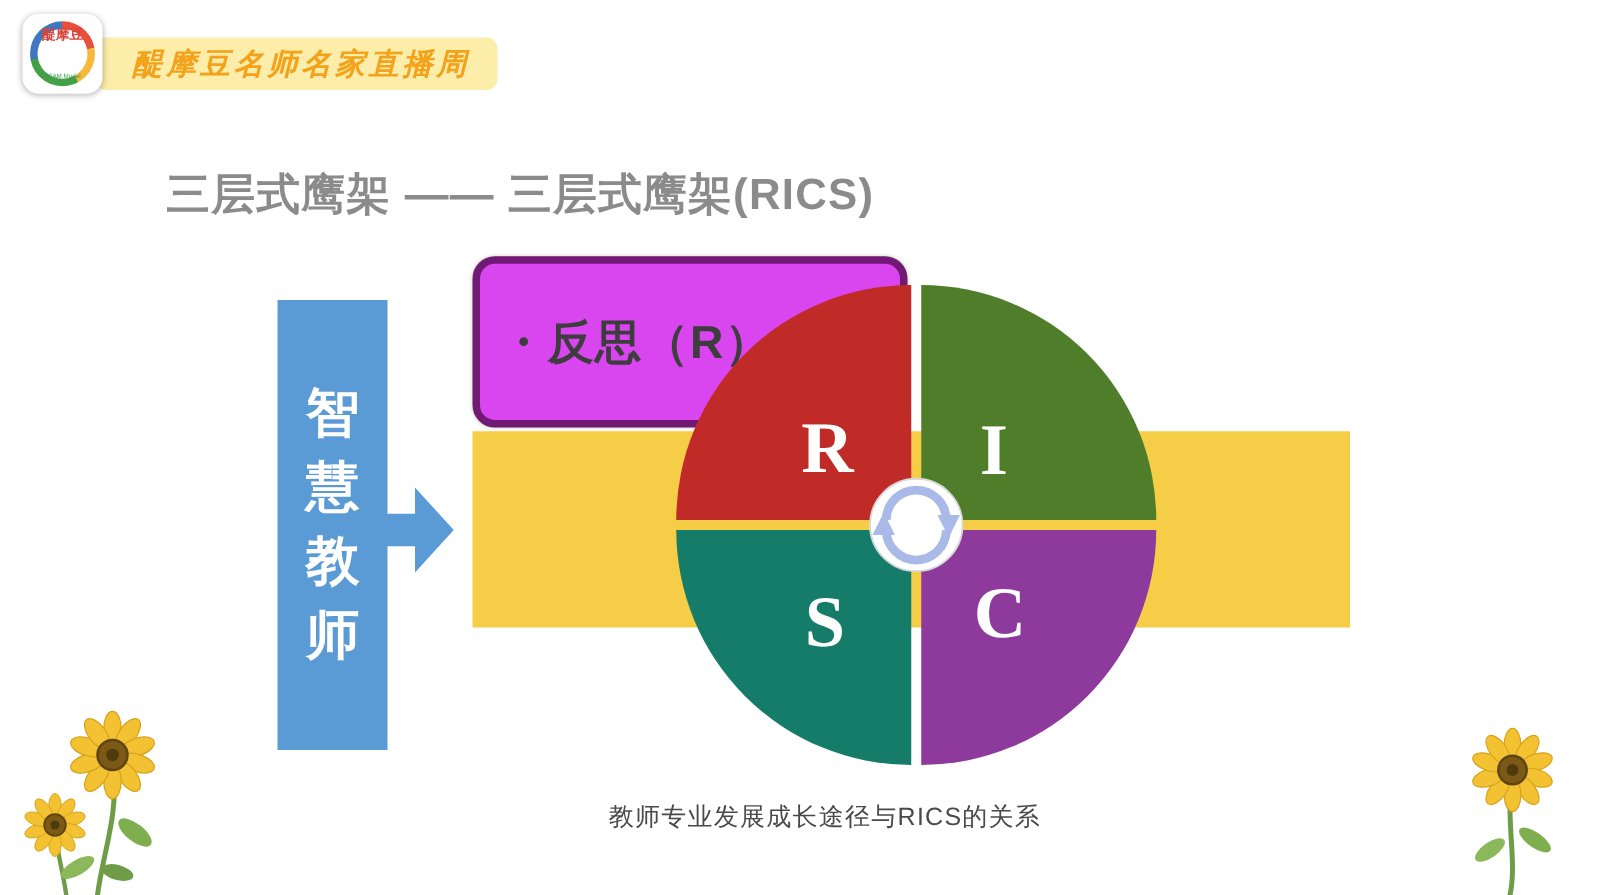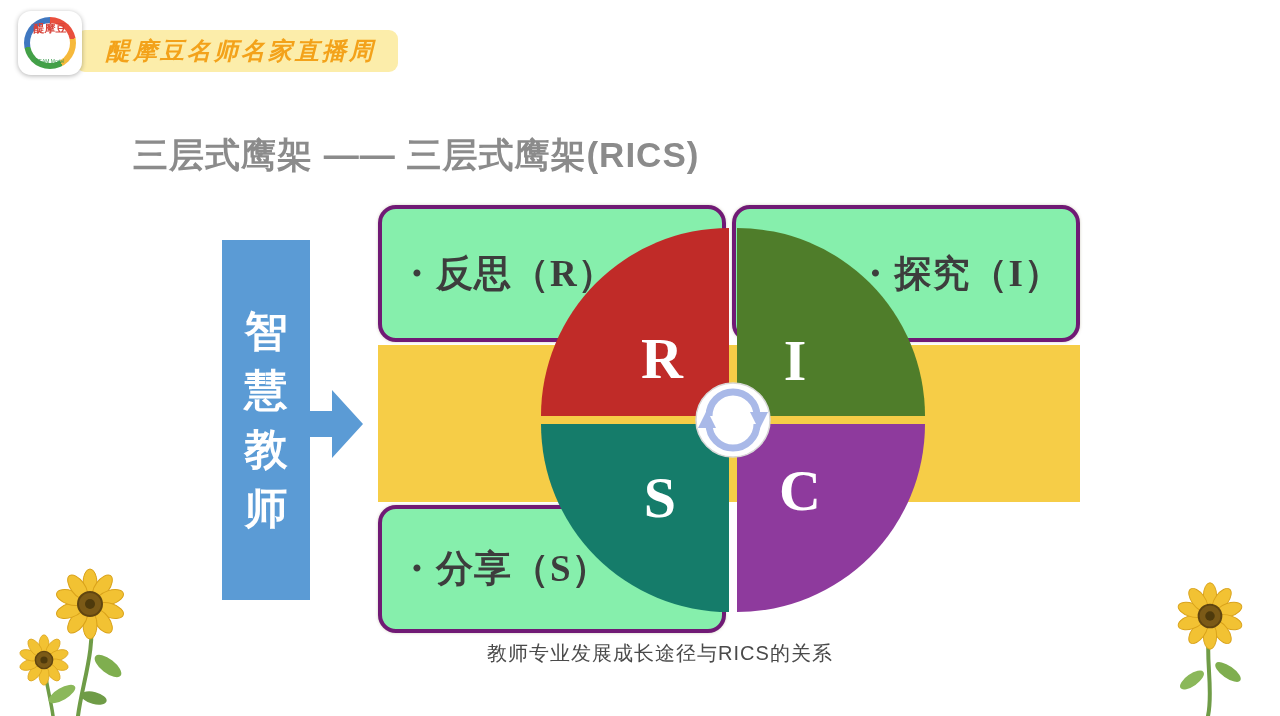--- a/index.html
+++ b/index.html
@@ -30,22 +30,22 @@
   
   .teacher-panel { position:absolute; left:222px; top:240px; width:88px; height:360px;
                    background:#5b9bd5; display:flex; flex-direction:column; align-items:center;
                    justify-content:center; gap:16px; }
   .teacher-panel span { color:#fff; font-size:43px; font-weight:bold; line-height:1; }
   .arrow { position:absolute; left:305px; top:388px; width:60px; height:72px; }
 
   
   .bg-grid { position:absolute; left:378px; top:205px; width:702px; height:428px; }
   .band { position:absolute; left:0; top:140px; width:702px; height:157px; background:#f6cd47; }
-  .cream { position:absolute; width:348px; background:#86efac; border:4px solid #701a75;
-           border-radius:18px; box-shadow:0 0 3px rgba(120,110,70,.35); display:flex; align-items:center;font-family:Liberation Serif, serif; }
+  .cream { position:absolute; width:348px; background:#d946ef; border:6px solid #701a75;
+           border-radius:18px; box-shadow:0 0 3px rgba(120,110,70,.35); display:flex; align-items:center; }
   .cream.top { top:0; height:137px; }
   .cream.bottom { bottom:0; height:128px; }
   .cream.left { left:0; justify-content:flex-start; padding-left:16px; }
   .cream.right { right:0; justify-content:flex-end; padding-right:14px; }
   .cream .label { font-size:37px; font-weight:bold; color:#3d3d3d; letter-spacing:1px; white-space:nowrap; }
 
   
   .pie { position:absolute; left:538px; top:225px; width:390px; height:390px; }
   .pie-letter { fill:#ffffff; font-family:"Liberation Serif","DejaVu Serif",serif;
                 font-size:58px; font-weight:bold; }
@@ -85,26 +85,20 @@
   </div>
 
   <svg class="arrow" viewBox="0 0 60 72">
     <polygon points="0,23 27,23 27,2 58,36 27,70 27,49 0,49" fill="#5b9bd5"></polygon>
   </svg>
 
   <div class="bg-grid">
     <div class="band"></div>
     <div class="cream top left">
       <span class="label">・反思（R）</span>
-    </div>
-    <div class="cream top right">
-      <span class="label">・探究（I）</span>
-    </div>
-    <div class="cream bottom left">
-      <span class="label">・分享（S）</span>
     </div>
   </div>
 
   <svg class="pie" viewBox="0 0 390 390">
     <g transform="translate(-4,-4)">
       <path d="M195,195 L7,195 A188,188 0 0 1 195,7 Z" fill="#c02b28"></path>
     </g>
     <g transform="translate(4,-4)">
       <path d="M195,195 L195,7 A188,188 0 0 1 383,195 Z" fill="#4f7d2a"></path>
     </g>

